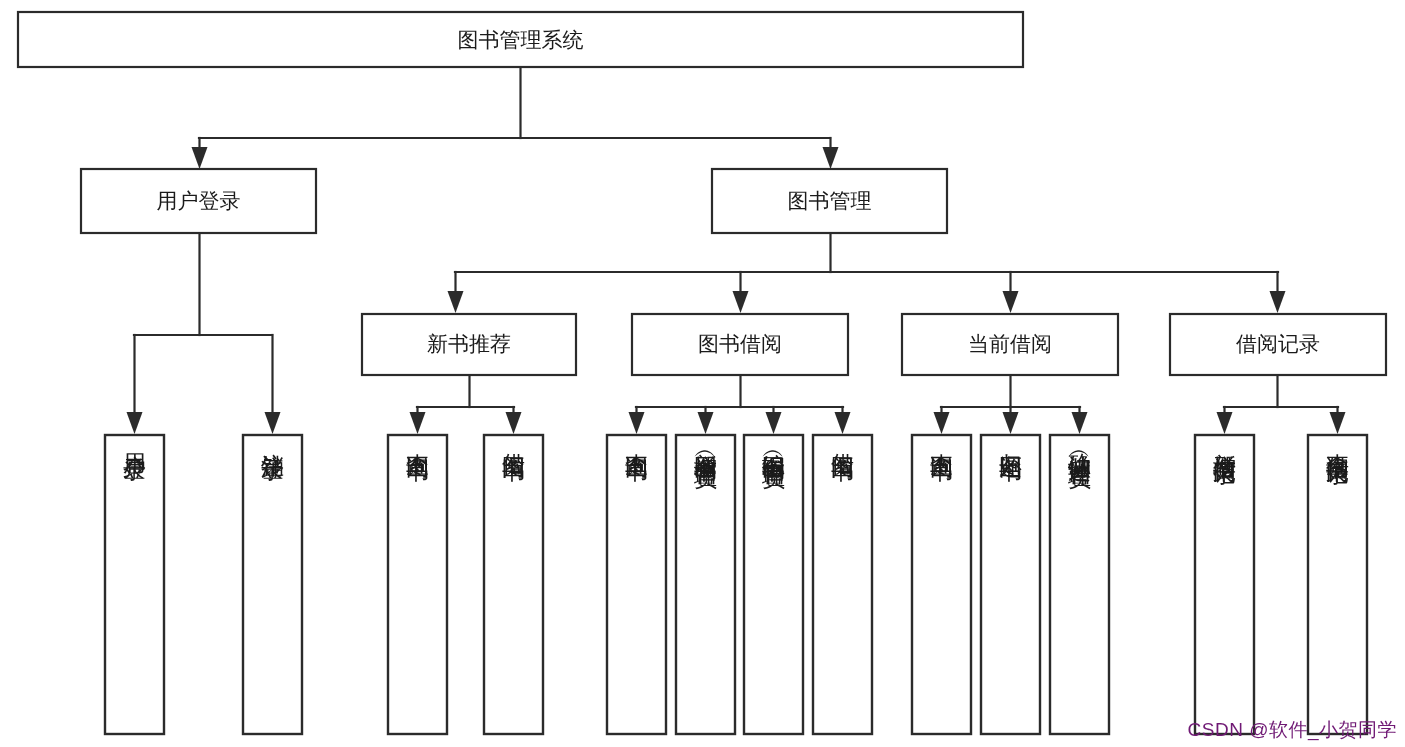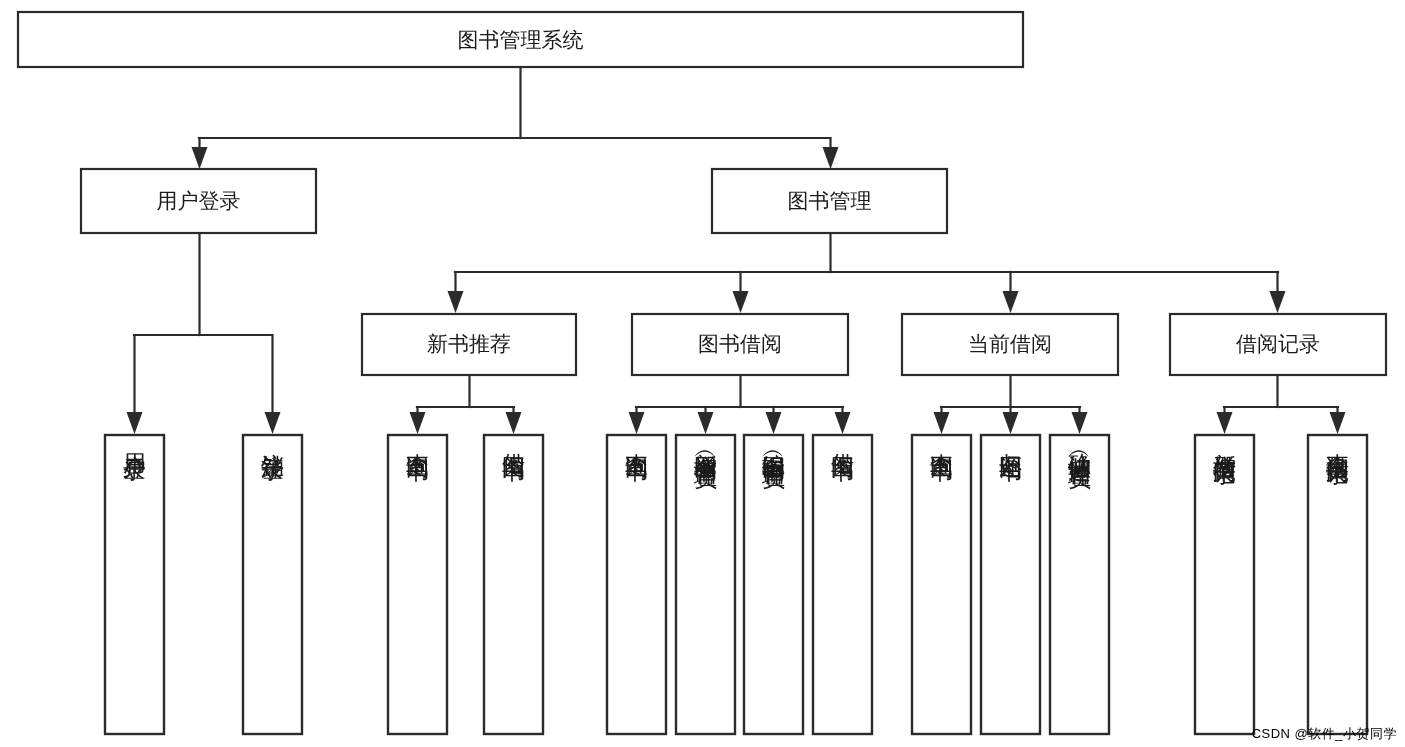--- a/index.html
+++ b/index.html
@@ -71,22 +71,22 @@
     letter-spacing: 2px;
     color: #1b1b1b;
     white-space: nowrap;
     text-align: center;
   }
   .watermark {
     position: absolute;
     right: 8px;
     bottom: 4px;
     font-family: "Liberation Sans", "DejaVu Sans", sans-serif;
-    font-size: 13px;
-    color: #000000;
+    font-size: 19px;
+    color: #701a75;
     letter-spacing: 0.5px;
     white-space: nowrap;
   }
 </style>
 </head>
 <body>
 
 <div id="diagram-root">
 
   <svg id="tree-svg" viewBox="0 0 1405 747">

